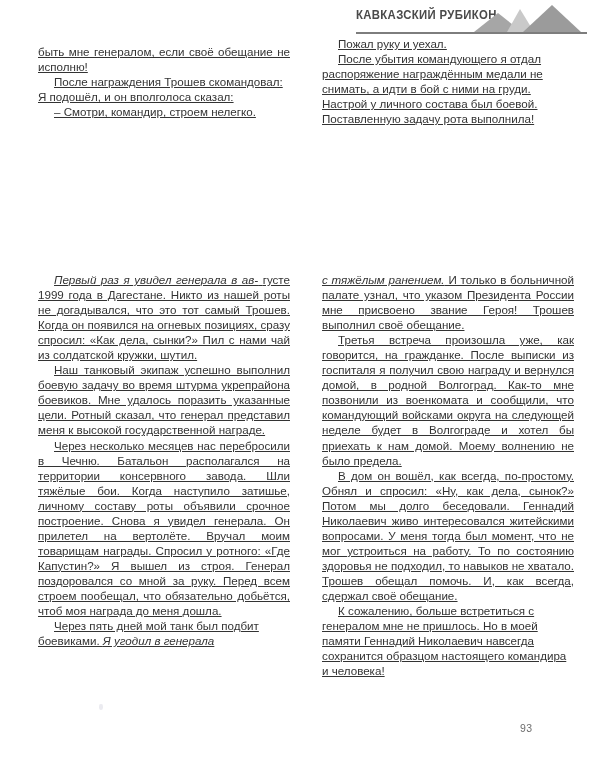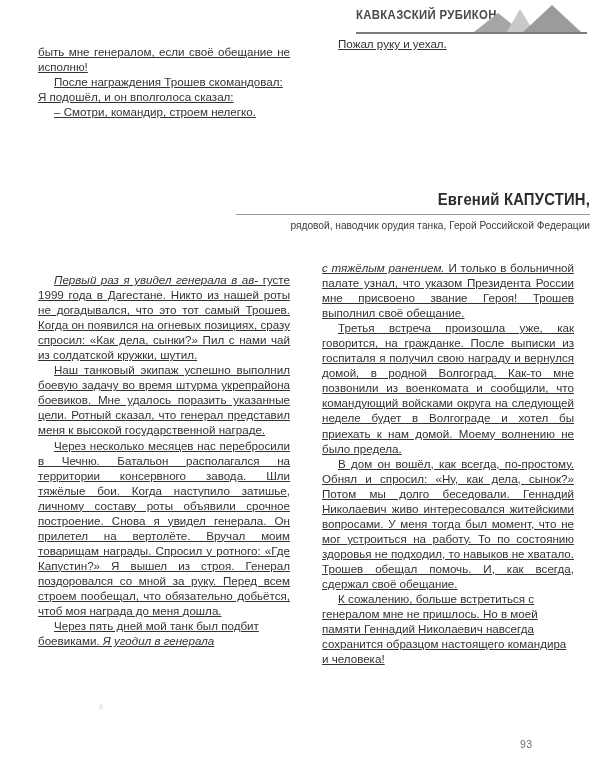--- a/index.html
+++ b/index.html
@@ -71,21 +71,21 @@
     text-justify: inter-word;
     color: #333333;
     hyphens: manual;
   }
   .col-left  { left: 38px; }
   .col-right { left: 322px; }
 
   .top-left  { top: 44px; }
   .top-right { top: 36px; }
   .body-left  { top: 272px; }
-  .body-right { top: 260px; }
+  .body-right { top: 272px; }
 
   .col p {
     margin: 0;
     text-decoration: underline;
   }
   .col p.indent {
     text-indent: 16px;
   }
   .col p.noindent {
     text-indent: 0;
@@ -128,21 +128,21 @@
     white-space: nowrap;
     transform: scaleX(0.9);
     transform-origin: right center;
     display: block;
   }
 
   
   .folio {
     position: absolute;
     left: 520px;
-    top: 738px;
+    top: 722px;
     width: 40px;
     text-align: left;
     font-family: "Liberation Sans Narrow", "Liberation Sans", sans-serif;
     font-size: 10.5px;
     color: #6e6e6e;
     letter-spacing: 0.5px;
   }
 
   
   .speck {
@@ -175,27 +175,23 @@
 
   <div class="col col-left top-left">
     <p class="noindent">быть мне генералом, если своё обещание не исполню!</p>
     <p class="indent">После награждения Трошев скомандовал:</p>
     <p class="noindent">Я подошёл, и он вполголоса сказал:</p>
     <p class="indent">– Смотри, командир, строем нелегко.</p>
   </div>
 
   <div class="col col-right top-right">
     <p class="indent">Пожал руку и уехал.</p>
-  </div>
-
-  <div class="byline">
-    <span class="byline-name">Евгений КАПУСТИН,</span>
-    <div class="byline-rule"></div>
-    <span class="byline-role">рядовой, наводчик орудия танка, Герой Российской Федерации</span>
-  </div>
+    <p class="indent">После убытия командующего я отдал распоряжение награждённым медали не снимать, а идти в бой с ними на груди. Настрой у личного состава был боевой. Поставленную задачу рота выполнила!</p>
+  </div>
+
 
   <div class="col col-left body-left">
     <p class="indent"><span class="ital">Первый раз я увидел генерала в ав-</span> <span>густе 1999 года в Дагестане. Никто из нашей роты не догадывался, что это тот самый Трошев. Когда он появился на огневых позициях, сразу спросил: «Как дела, сынки?» Пил с нами чай из солдатской кружки, шутил.</span></p>
 
     <p class="indent">Наш танковый экипаж успешно выполнил боевую задачу во время штурма укрепрайона боевиков. Мне удалось поразить указанные цели. Ротный сказал, что генерал представил меня к высокой государственной награде.</p>
 
     <p class="indent">Через несколько месяцев нас перебросили в Чечню. Батальон располагался на территории консервного завода. Шли тяжёлые бои. Когда наступило затишье, личному составу роты объявили срочное построение. Снова я увидел генерала. Он прилетел на вертолёте. Вручал моим товарищам награды. Спросил у ротного: «Где Капустин?» Я вышел из строя. Генерал поздоровался со мной за руку. Перед всем строем пообещал, что обязательно добьётся, чтоб моя награда до меня дошла.</p>
 
     <p class="indent"><span>Через пять дней мой танк был подбит боевиками. </span><span class="ital">Я угодил в генерала</span></p>
   </div>

